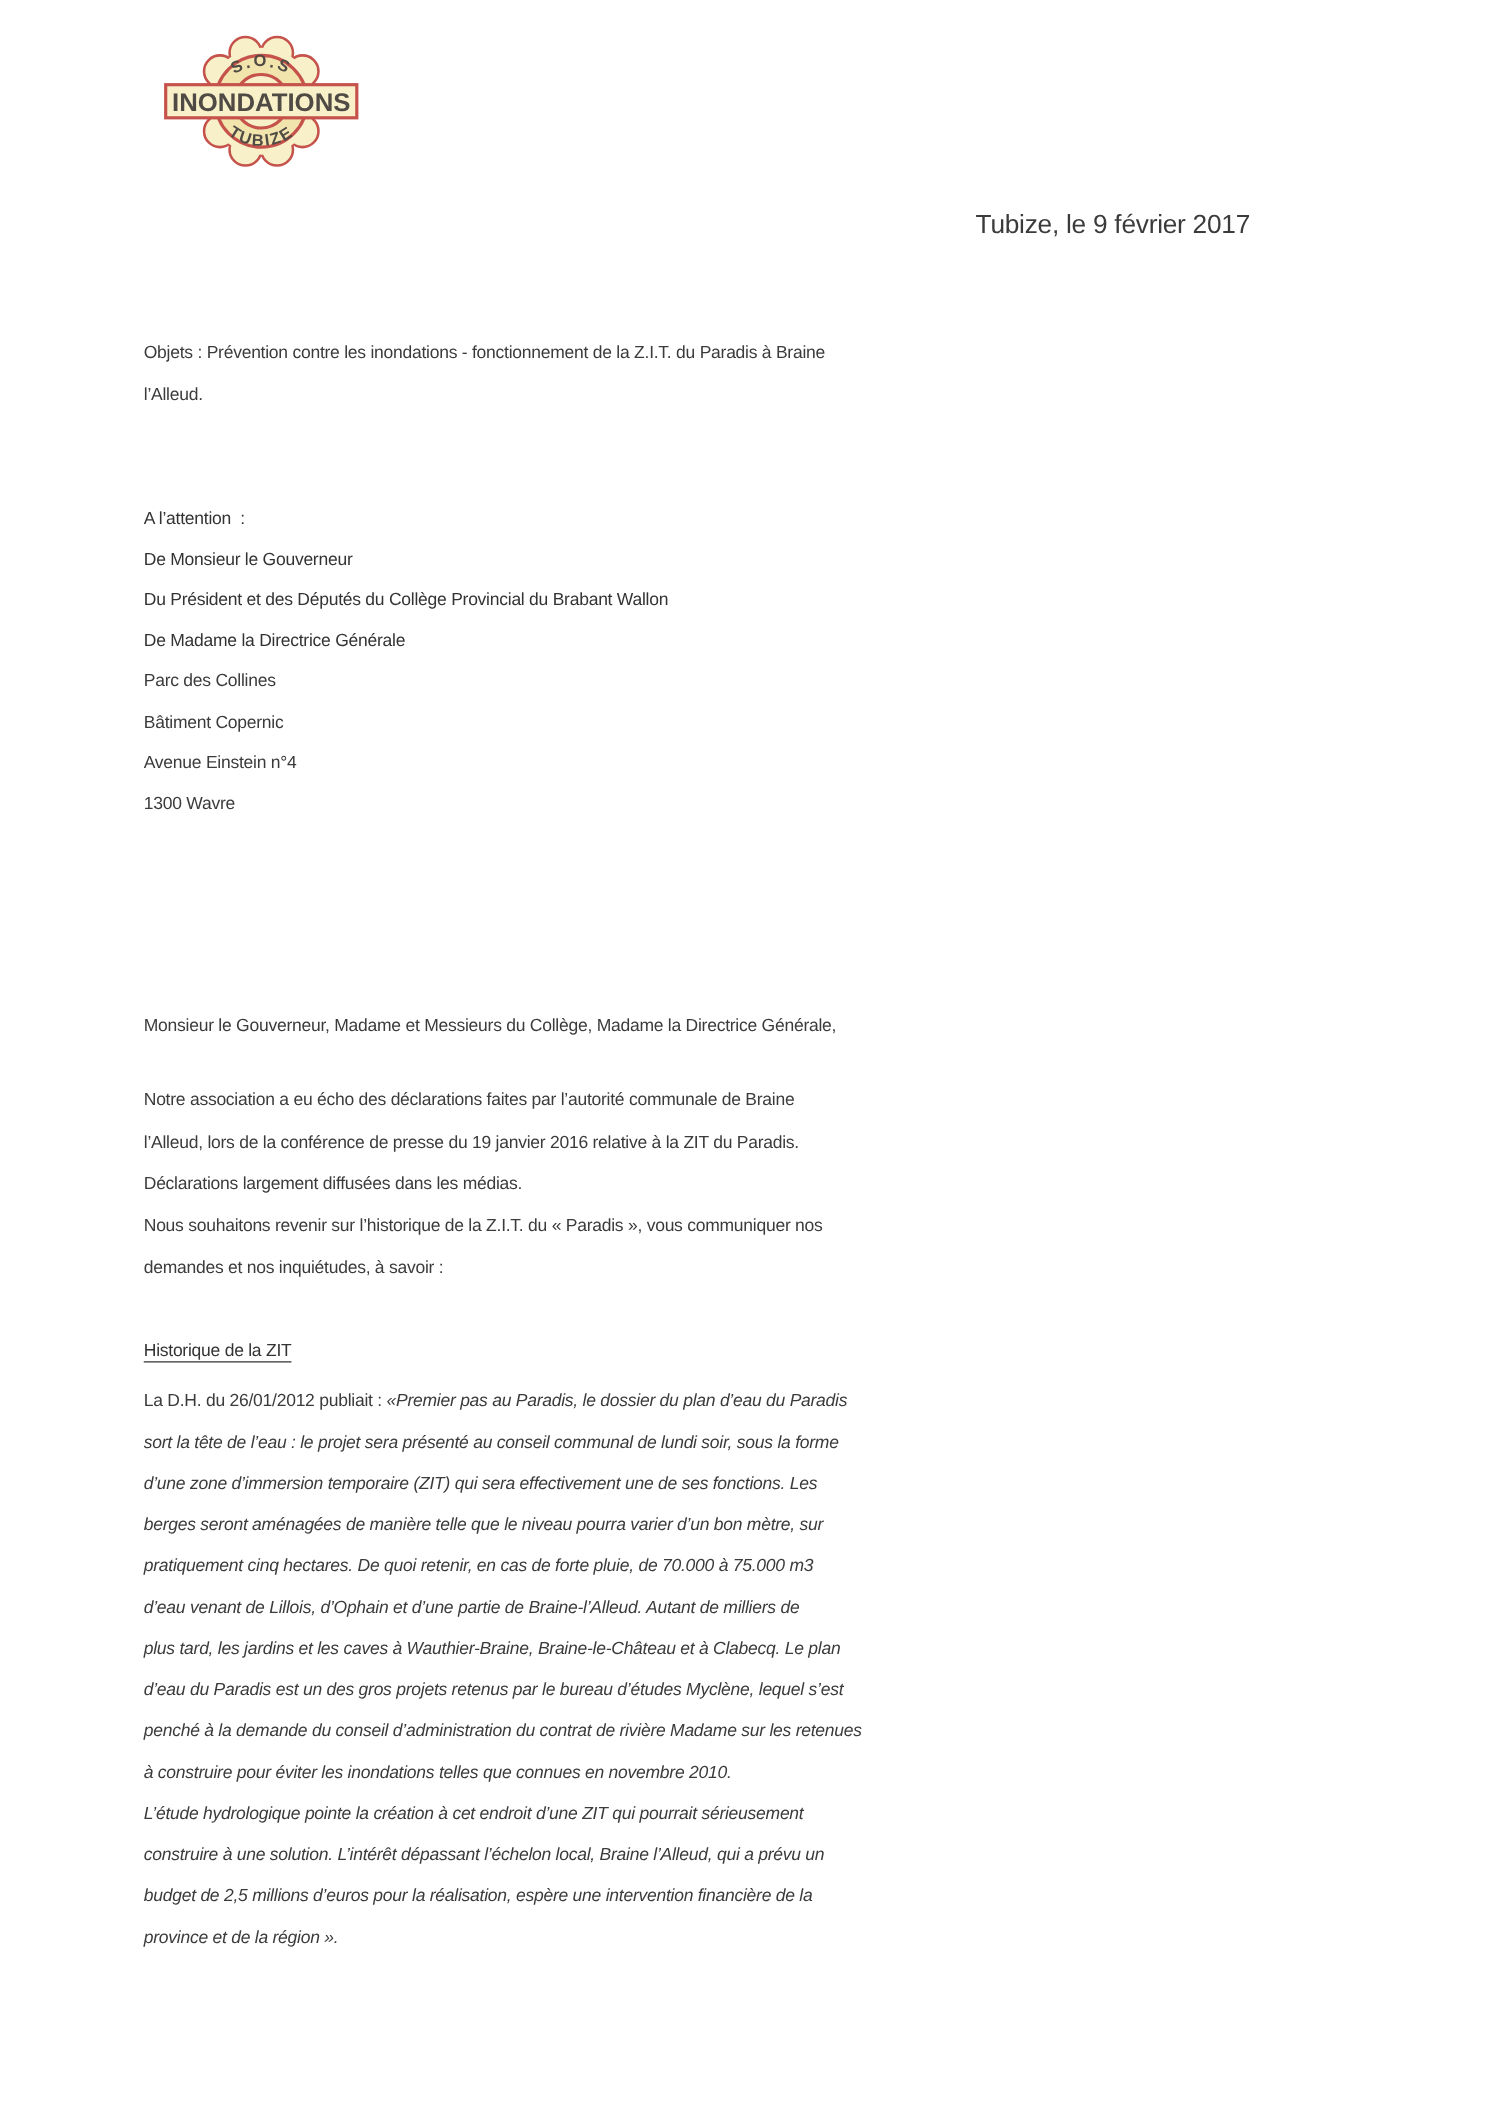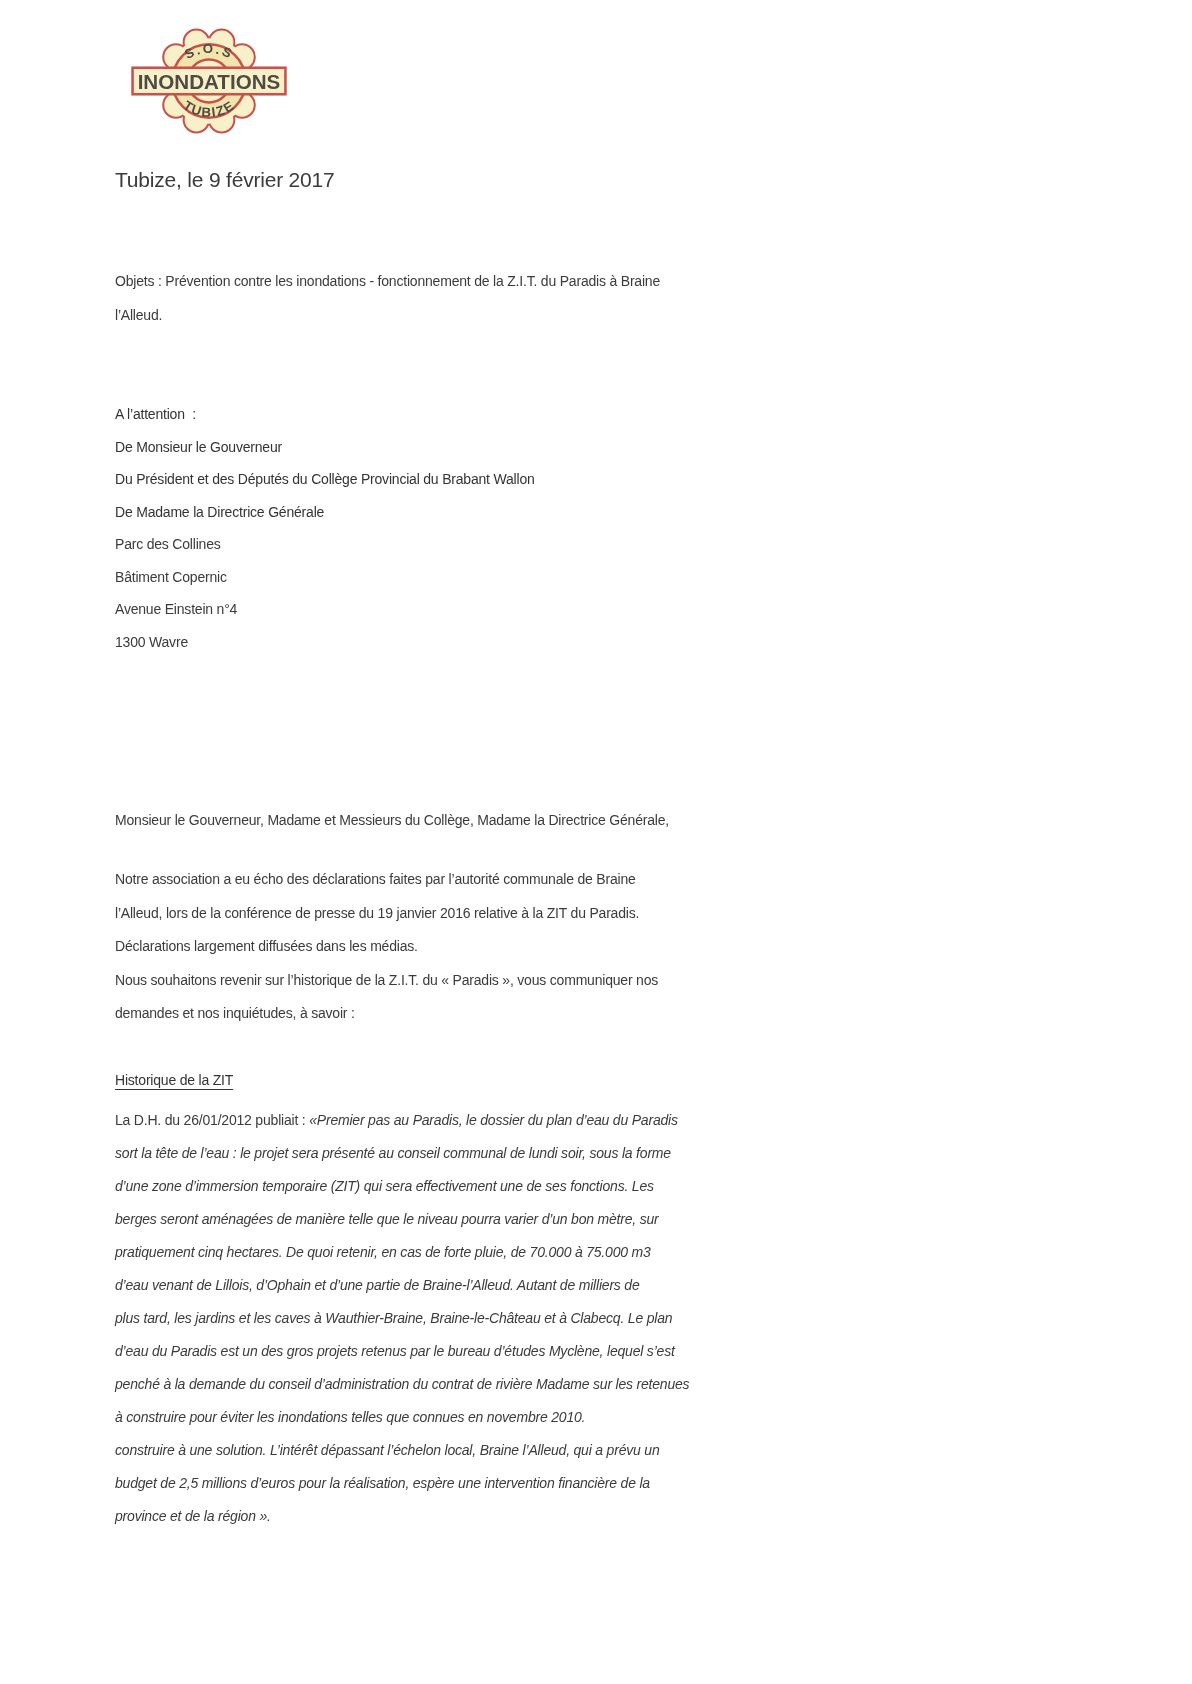--- a/index.html
+++ b/index.html
@@ -8,21 +8,21 @@
     font-family:"Liberation Sans","DejaVu Sans",sans-serif;
     color:#3b3b3b;overflow:hidden;
   }
   .abs{position:absolute;}
   .line{white-space:nowrap;}
   .txt{font-size:14px;letter-spacing:-0.2px;}
   .bold{font-weight:normal;color:#333;}
   .italic{font-style:italic;}
 
   #logo{left:130px;top:28px;width:158px;height:106px;}
-  #date-line{left:115px;top:168px;width:885px;font-size:21px;letter-spacing:-0.2px;}
+  #date-line{left:115px;top:168px;width:885px;text-align:right;font-size:21px;letter-spacing:-0.2px;}
   #subject{left:115px;top:264px;width:880px;line-height:34px;}
   #attention{left:115px;top:398px;width:880px;line-height:32.5px;}
   #address{left:115px;top:528px;width:880px;line-height:32.5px;}
   #salutation{left:115px;top:812px;width:900px;}
   #intro{left:115px;top:863px;width:900px;line-height:33.5px;}
   #history-heading{left:115px;top:1072px;width:600px;text-decoration:underline;text-underline-offset:4px;}
   #quote{left:115px;top:1104px;width:920px;line-height:33px;}
 </style>
 </head>
 <body>
@@ -110,17 +110,18 @@
   <div class="italic">
       <div class="line">sort la tête de l’eau : le projet sera présenté au conseil communal de lundi soir, sous la forme</div>
       <div class="line">d’une zone d’immersion temporaire (ZIT) qui sera effectivement une de ses fonctions. Les</div>
       <div class="line">berges seront aménagées de manière telle que le niveau pourra varier d’un bon mètre, sur</div>
       <div class="line">pratiquement cinq hectares. De quoi retenir, en cas de forte pluie, de 70.000 à 75.000 m3</div>
       <div class="line">d’eau venant de Lillois, d’Ophain et d’une partie de Braine-l’Alleud. Autant de milliers de</div>
       <div class="line">plus tard, les jardins et les caves à Wauthier-Braine, Braine-le-Château et à Clabecq. Le plan</div>
       <div class="line">d’eau du Paradis est un des gros projets retenus par le bureau d’études Myclène, lequel s’est</div>
       <div class="line">penché à la demande du conseil d’administration du contrat de rivière Madame sur les retenues</div>
       <div class="line">à construire pour éviter les inondations telles que connues en novembre 2010.</div>
+      <div class="line">L’étude hydrologique pointe la création à cet endroit d’une ZIT qui pourrait sérieusement</div>
       <div class="line">construire à une solution. L’intérêt dépassant l’échelon local, Braine l’Alleud, qui a prévu un</div>
       <div class="line">budget de 2,5 millions d’euros pour la réalisation, espère une intervention financière de la</div>
       <div class="line">province et de la région ».</div>
     </div>
 </div>
 
 </body></html>

